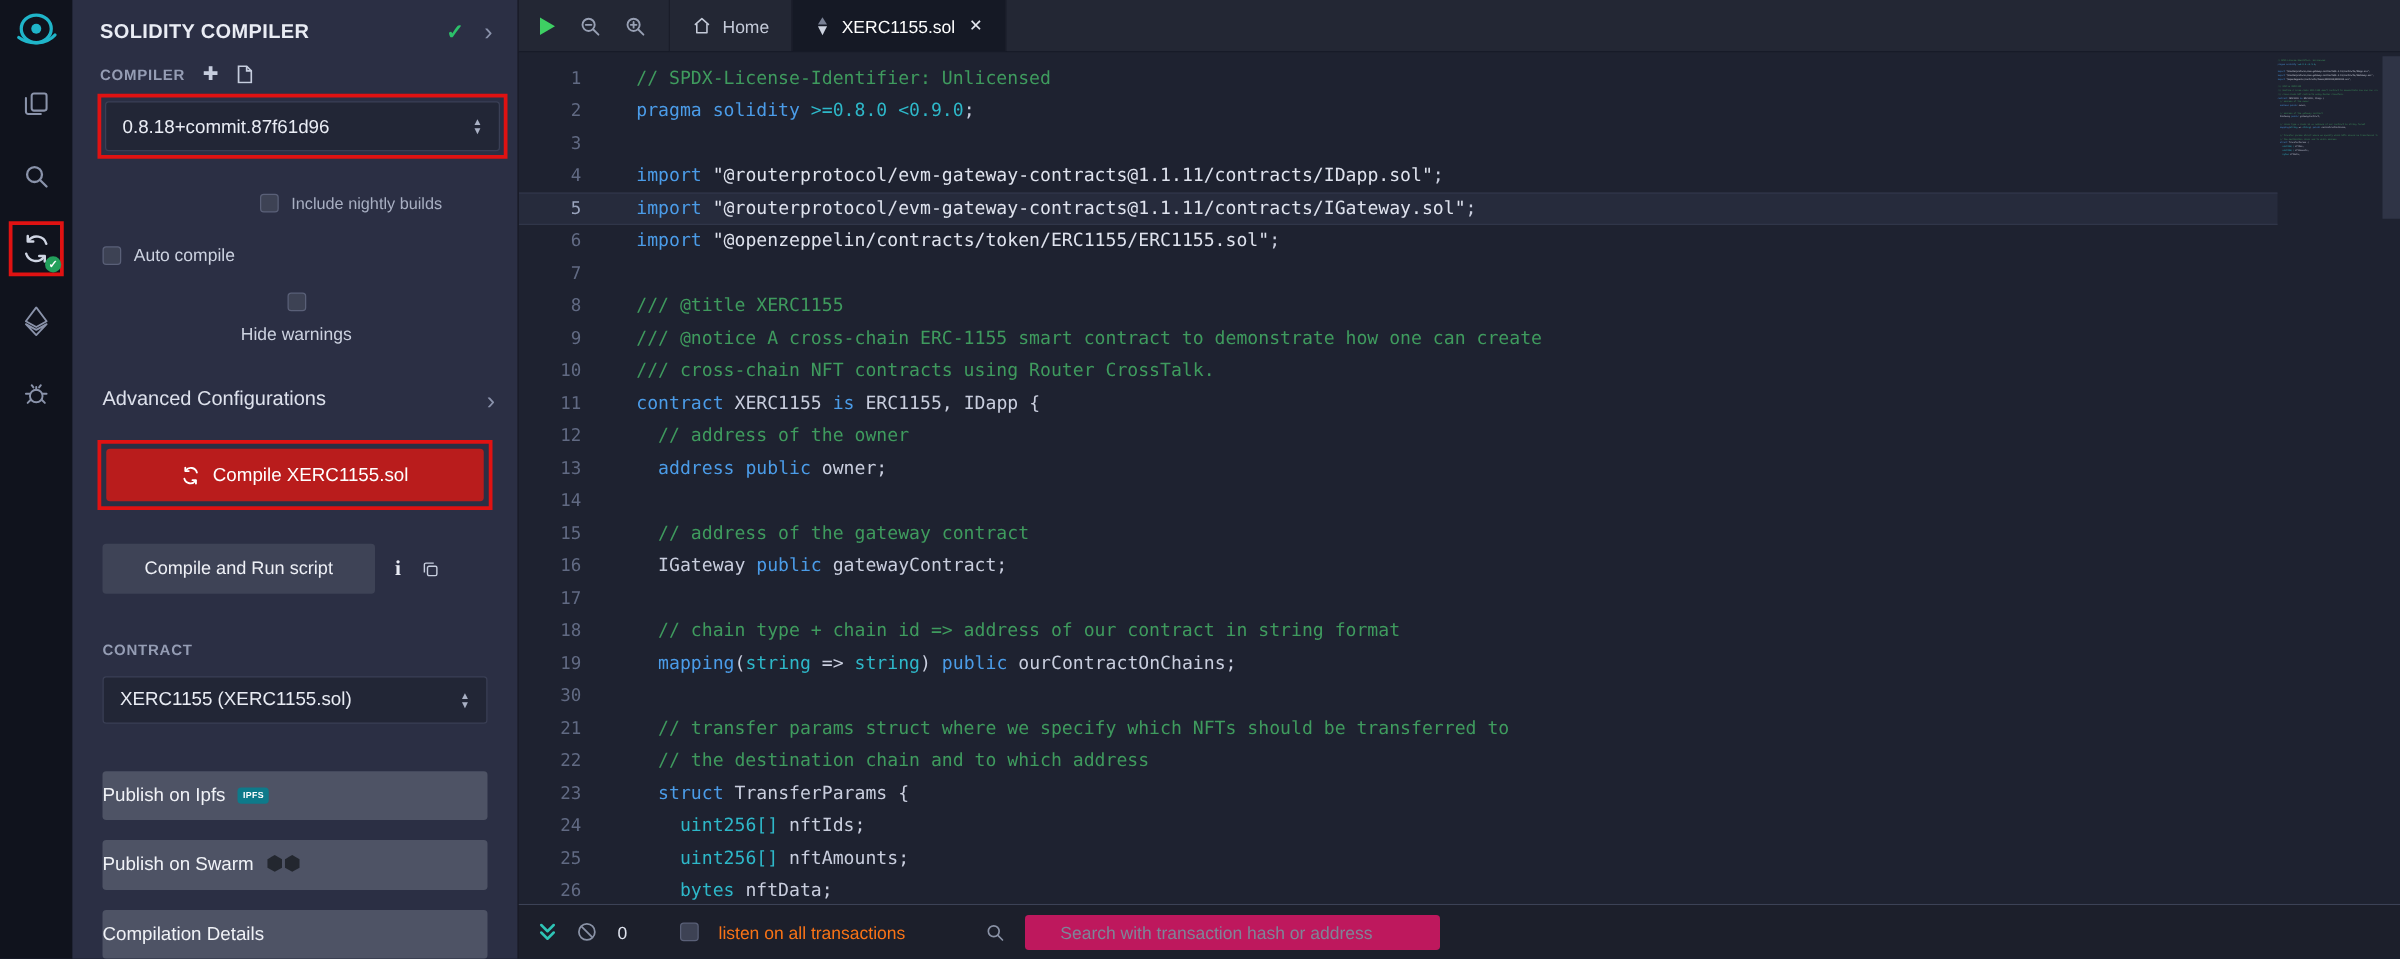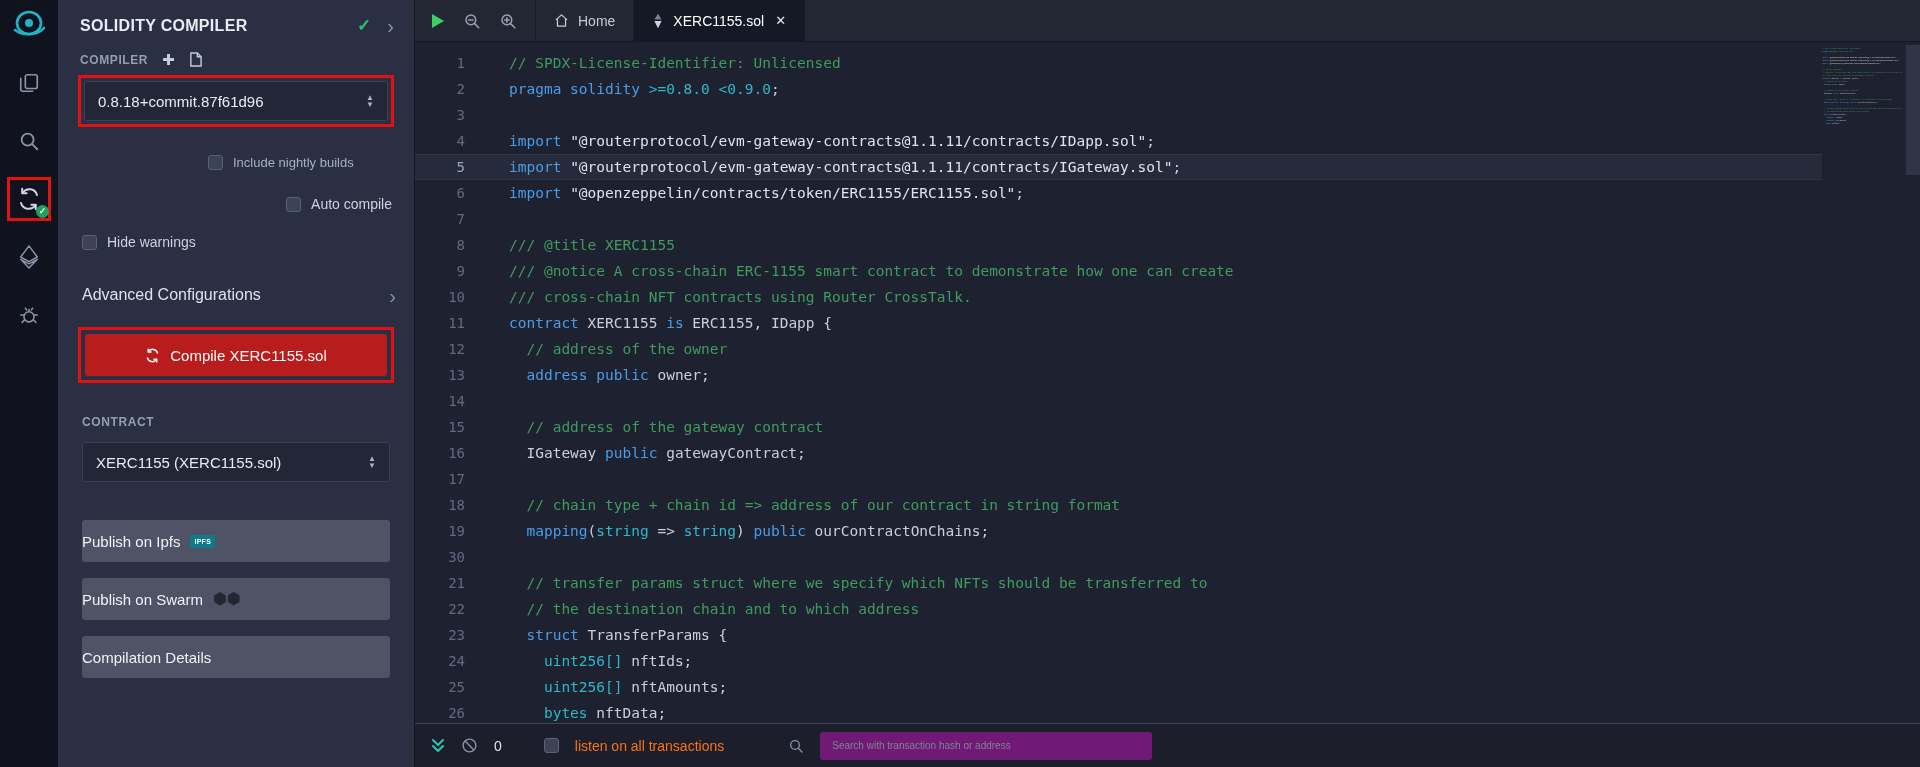--- a/index.html
+++ b/index.html
@@ -22,32 +22,32 @@
   
   .sidepanel { width:357px; background:#2b2f44; border-right:1px solid #14161f;
     flex-shrink:0; color:#d6dae6; display:flex; flex-direction:column; }
   .sp-header { display:flex; align-items:center; padding:15px 20px 10px 22px; }
   .sp-title { font-size:16px; font-weight:700; color:#e9ecf4; letter-spacing:.3px; flex:1; }
   .sp-check { color:#2cc06a; font-size:17px; font-weight:bold; margin-right:16px; }
   .sp-chevron { color:#8a92ab; font-size:20px; line-height:16px; cursor:pointer; }
   .sp-row-label { display:flex; align-items:center; gap:14px; padding:6px 22px 0 22px; }
   .small-label { font-size:12px; color:#959db4; letter-spacing:.6px; font-weight:700; }
   .mini-ic { color:#c6cdde; font-size:15px; line-height:14px; cursor:pointer; }
-  .dropdown-wrap { margin:14px 26px 0 26px; outline:3px solid #e01212; outline-offset:3px; }
+  .dropdown-wrap { margin:14px 14px 0 26px; outline:3px solid #e01212; outline-offset:3px; }
   .dropdown { background:#222636; border:1px solid #3a3f55; height:40px; border-radius:3px;
     display:flex; align-items:center; justify-content:space-between; padding:0 13px;
     font-size:15px; color:#e9ecf4; cursor:pointer; }
   .dd-arrows { display:flex; flex-direction:column; color:#aab1c5; font-size:8px; line-height:7px; }
   .chk-row { display:flex; align-items:center; gap:10px; }
   .checkbox { width:15px; height:15px; background:#3d4254; border:1px solid #5a6078;
     border-radius:3px; flex-shrink:0; cursor:pointer; }
   .chk-nightly { margin:34px 22px 0 150px; }
   .chk-label-sm { font-size:13px; color:#a8afc2; }
-  .chk-auto { margin:26px 22px 0 24px;justify-content:flex-end; }
-  .chk-hide { margin:22px 22px 0 24px; }
+  .chk-auto { margin:26px 22px 0 24px; }
+  .chk-hide { margin:22px 22px 0 24px;flex-direction:column; }
   .chk-label { font-size:14px; color:#ccd2e0; }
   .adv-row { margin:36px 18px 0 24px; display:flex; align-items:flex-end; justify-content:space-between; cursor:pointer; }
   .adv-label { font-size:16px; color:#dde1ec; }
   .compile-wrap { margin:30px 27px 0 27px; outline:3px solid #e01212; outline-offset:4px; }
   .btn-compile { width:100%; height:42px; background:#b91c1c; border:none; border-radius:3px;
     color:#fff; font-size:15px; font-family:inherit; display:flex; align-items:center;
     justify-content:center; gap:10px; cursor:pointer; }
   .run-row { margin:34px 22px 0 24px; display:flex; align-items:center; gap:16px; }
   .btn-runscript { width:218px; height:40px; background:#3e4356; border:none; border-radius:3px;
     color:#eef0f6; font-size:14.5px; font-family:inherit; cursor:pointer; }
@@ -99,22 +99,22 @@
   .scrollbar { width:14px; position:relative; flex-shrink:0; }
   .scroll-thumb { position:absolute; top:3px; left:0; width:14px; height:130px;
     background:#2f3446; cursor:grab; }
 
   .terminal { height:44px; background:#1c1f2b; border-top:1px solid #3c4256;
     display:flex; align-items:center; padding:0 16px; gap:16px; flex-shrink:0; }
   .term-count { color:#dfe3ee; font-size:14px; }
   .term-chk { margin-left:26px; }
   .term-label { font-size:14px; color:#f97316; }
   .term-search-ic { margin-left:48px; }
-  .term-input { width:332px; height:28px; background:#701a75; border:none; border-radius:3px;
-    color:#dfe3ee; padding:0 12px; font-size:10px; font-family:inherit; outline:none; }
+  .term-input { width:332px; height:28px; background:#be185d; border:none; border-radius:3px;
+    color:#dfe3ee; padding:0 28px; font-size:14px; font-family:inherit; outline:none; }
   .term-input::placeholder { color:#7e8598; }
 
   svg { display:block; }
 </style>
 </head>
 <body>
 
 <div class="app">
 
   <div class="iconbar">
@@ -220,20 +220,30 @@
             <path d="M20 8a8 8 0 0 0-14.2-2.5"></path>
               <path d="M5.2 1.8v4.4h4.4"></path>
             <path d="M4 16a8 8 0 0 0 14.2 2.5"></path>
               <path d="M18.8 22.2v-4.4h-4.4"></path>
           </svg>
         </span>
         <span>Compile XERC1155.sol</span>
       </button>
     </div>
 
+    <div class="run-row">
+      <button class="btn-runscript">Compile and Run script</button>
+      <span class="info-ic">i</span>
+      <span>
+        <svg width="15" height="15" viewBox="0 0 24 24" fill="none" stroke="#c8cfdf" stroke-width="1.8">
+          <rect x="8" y="8" width="12" height="12" rx="2"></rect>
+          <path d="M16 4H6a2 2 0 0 0-2 2v10"></path>
+        </svg>
+      </span>
+    </div>
 
     <div class="contract-label">
       <span class="small-label">CONTRACT</span>
     </div>
 
     <div class="dropdown dropdown-plain">
       <span>XERC1155 (XERC1155.sol)</span>
       <span class="dd-arrows">
           <span>▲</span>
           <span>▼</span>

